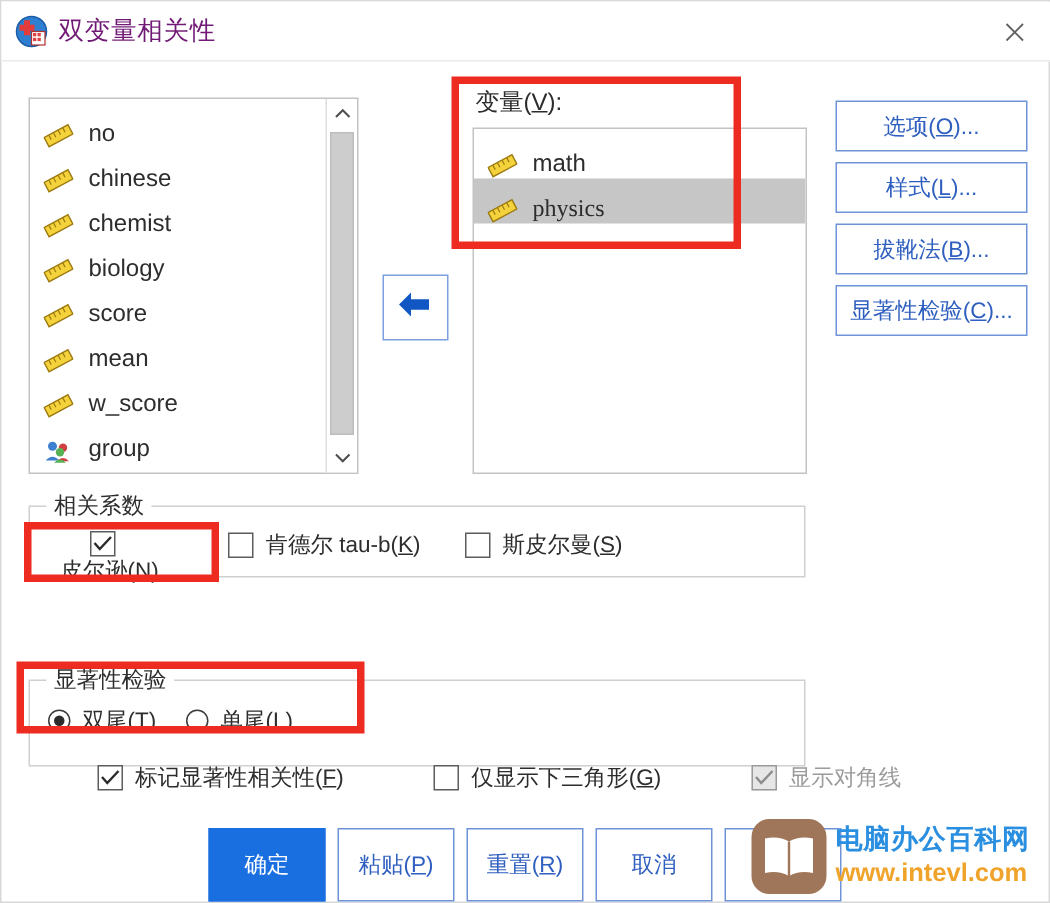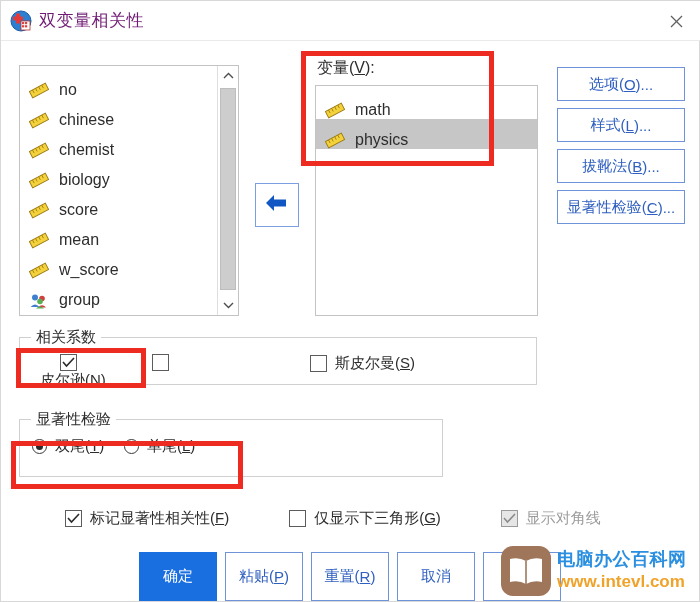--- a/index.html
+++ b/index.html
@@ -164,20 +164,21 @@
     box-sizing: border-box;
     overflow: hidden;
   }
   .dst-items {
     position: absolute;
     left: 0; top: 3px;
     width: 221px;
   }
   .var-row.selected {
     background: #c6c6c6;
+    font-family: Liberation Serif, serif;
   }
 
   
   .side-btns {
     position: absolute;
     left: 556px; top: 66px;
     width: 128px;
   }
   .side-btn {
     width: 128px;
@@ -205,21 +206,21 @@
   .group-title {
     position: absolute;
     top: -10px;
     left: 11px;
     background: #ffffff;
     padding: 0 5px;
     font-size: 15px;
     color: #2d2d2d;
   }
   #gb-coef { left: 18px; top: 336px; width: 518px; height: 48px; }
-  #gb-sig  { left: 18px; top: 418px; width: 424px; height: 58px; }
+  #gb-sig  { left: 18px; top: 452px; width: 518px; height: 58px; }
 
   .opt-row {
     position: absolute;
     display: flex;
     align-items: center;
   }
   .chk {
     width: 17px; height: 17px;
     border: 1px solid #5c5c5c;
     background: #ffffff;
@@ -580,20 +581,21 @@
       <span class="chk">
         <svg width="13" height="11" viewBox="0 0 13 11">
             <polyline points="1,5 4.5,9 12,1" fill="none" stroke="#2b2b2b" stroke-width="1.6"></polyline>
           </svg>
       </span>
       <span class="opt-text"><span>皮尔逊(</span><u>N</u><span>)</span></span>
     </div>
 
     <div class="opt-row" style="left:132px; top:16px;">
       <span class="chk"></span>
+      <span class="opt-text"><span>肯德尔 tau-b(</span><u>K</u><span>)</span></span>
     </div>
 
     <div class="opt-row" style="left:290px; top:16px;">
       <span class="chk"></span>
       <span class="opt-text"><span>斯皮尔曼(</span><u>S</u><span>)</span></span>
     </div>
   </div>
 
   <div class="groupbox" id="gb-sig">
     <span class="group-title">显著性检验</span>

